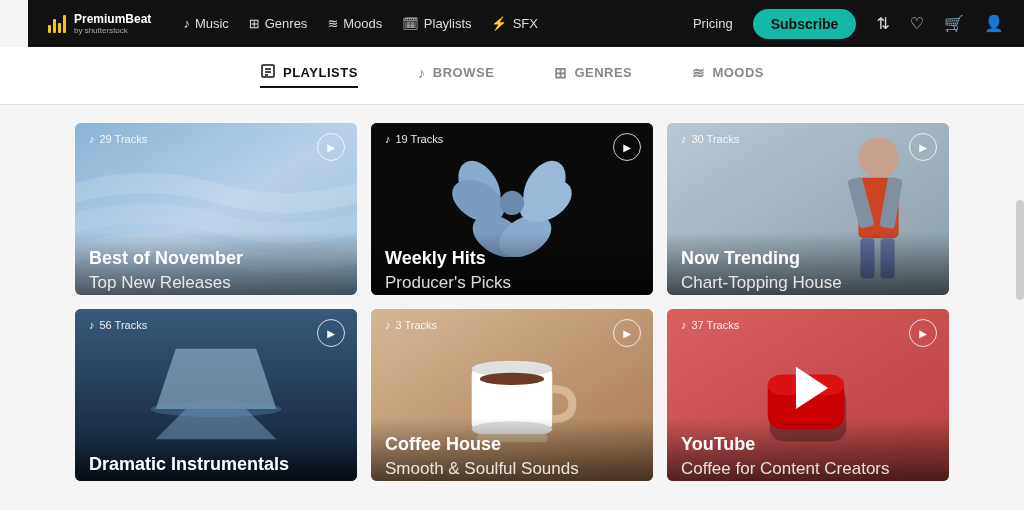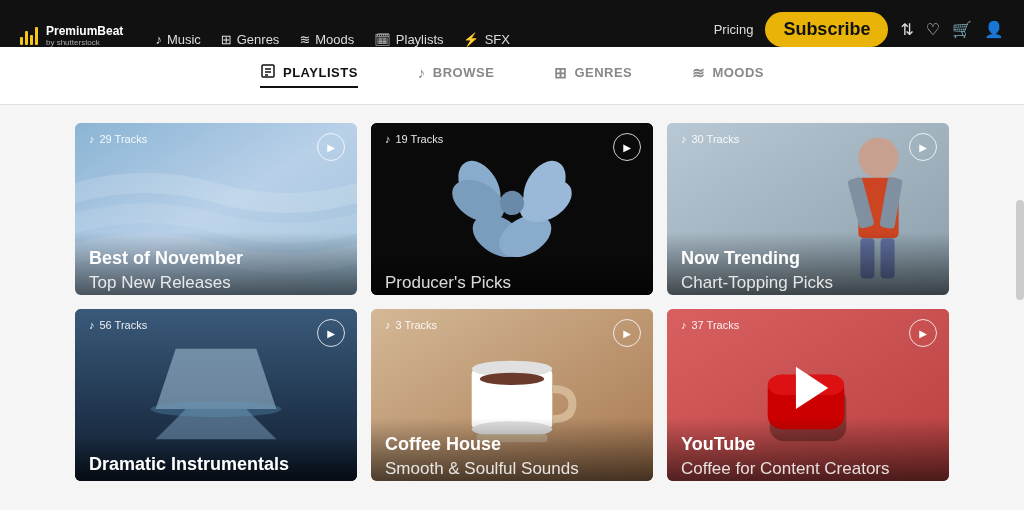--- a/index.html
+++ b/index.html
@@ -3,24 +3,25 @@
   <meta charset="utf-8">
   <style>
     * { margin: 0; padding: 0; box-sizing: border-box; }
     body { font-family: -apple-system, BlinkMacSystemFont, 'Segoe UI', Arial, sans-serif; background: #f5f5f5; width: 1024px; height: 510px; overflow: hidden; }
 
     
     nav {
       background: #111;
       height: 47px;
       display: flex;
-      align-items: flex-end;
+      align-items: center;
       padding: 0 20px;
       gap: 24px;
       color: #fff;
+      margin-left: 28px;
     }
     .logo-area {
       display: flex;
       align-items: center;
       gap: 8px;
       margin-right: 8px;
     }
     .logo-bars {
       display: flex;
       align-items: flex-end;
@@ -45,31 +46,31 @@
       text-decoration: none;
       font-size: 13px;
       display: flex;
       align-items: center;
       gap: 5px;
       cursor: pointer;
     }
     .nav-right {
       display: flex;
       align-items: center;
-      gap: 12px;
+      gap: 20px;
     }
     .nav-right a { color: #ddd; text-decoration: none; font-size: 13px; cursor: pointer; }
     .subscribe-btn {
-      background: #eab308;
+      background: #14b8a6;
       color: #111;
       border: none;
       padding: 7px 18px;
       border-radius: 20px;
       font-weight: 700;
-      font-size: 18px;
+      font-size: 14px;
       cursor: pointer;
     }
     .nav-icon { font-size: 16px; cursor: pointer; color: #ddd; }
 
     
     .tabs-bar {
       background: #fff;
       display: flex;
       align-items: center;
       justify-content: center;
@@ -313,20 +314,21 @@
           <circle cx="0" cy="0" r="12" fill="#6a8aaa"></circle>
         </g>
       </svg>
     </div>
     <div class="card-top">
       <span>♪</span>
       <span>19 Tracks</span>
     </div>
     <div class="card-play">▶</div>
     <div class="card-overlay">
+      <div class="card-title">Weekly Hits</div>
       <div class="card-subtitle">Producer's Picks</div>
     </div>
   </div>
 
   <div class="card card-now-trending">
     <div class="card-bg">
       <svg width="100%" height="100%" viewBox="0 0 280 172" preserveAspectRatio="xMidYMid slice">
         <defs>
           <linearGradient id="g3" x1="0%" y1="0%" x2="100%" y2="100%">
             <stop offset="0%" stop-color="#b8c8d4"></stop>
@@ -345,21 +347,21 @@
         </g>
       </svg>
     </div>
     <div class="card-top">
       <span>♪</span>
       <span>30 Tracks</span>
     </div>
     <div class="card-play">▶</div>
     <div class="card-overlay">
       <div class="card-title">Now Trending</div>
-      <div class="card-subtitle">Chart-Topping Picks</div>
+      <div class="card-subtitle">Chart-Topping House</div>
     </div>
   </div>
 
   <div class="card card-dramatic">
     <div class="card-bg">
       <svg width="100%" height="100%" viewBox="0 0 280 172" preserveAspectRatio="xMidYMid slice">
         <defs>
           <linearGradient id="g4" x1="0%" y1="0%" x2="0%" y2="100%">
             <stop offset="0%" stop-color="#3a5a7a"></stop>
             <stop offset="100%" stop-color="#0f1d30"></stop>

